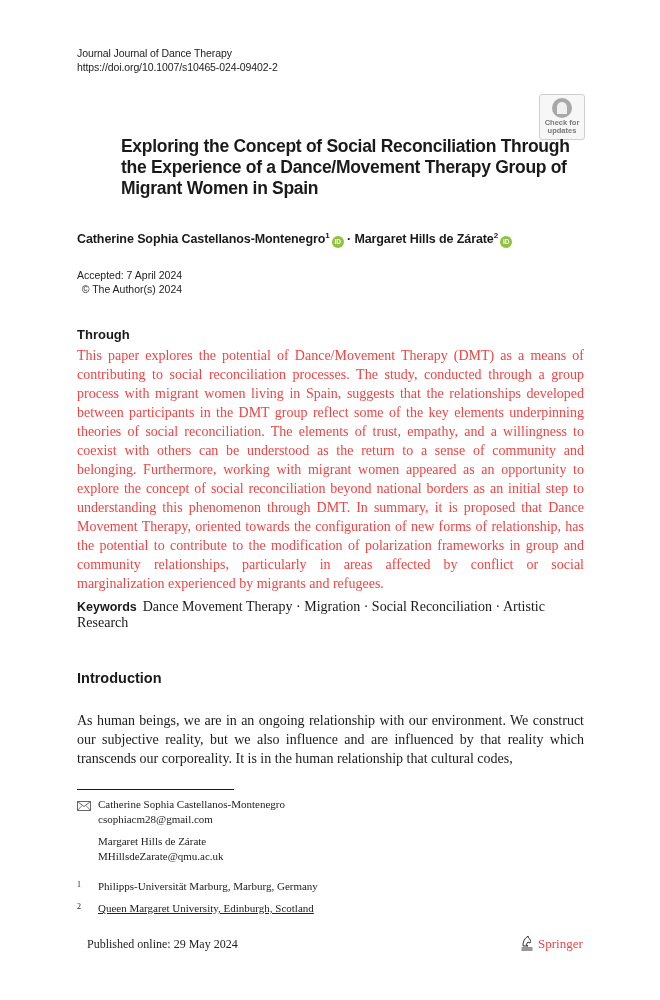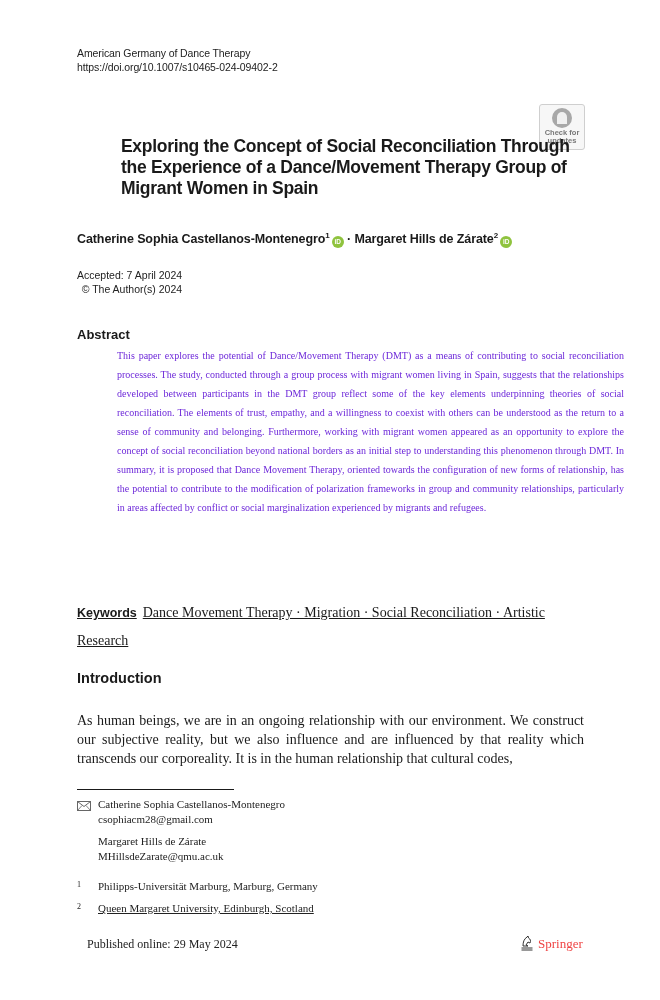--- a/index.html
+++ b/index.html
@@ -4,37 +4,37 @@
 <style>
   html, body { margin: 0; padding: 0; background: #ffffff; }
   body { width: 660px; height: 1000px; position: relative; overflow: hidden; color: #1a1a1a; }
   .sans { font-family: "Liberation Sans", "DejaVu Sans", sans-serif; }
   .serif { font-family: "Liberation Serif", "DejaVu Serif", serif; }
   .abs { position: absolute; }
 
   .journal { left: 77px; top: 46px; font-size: 10.5px; line-height: 14px; color: #222; letter-spacing: -0.1px; }
   .journal a { color: #222; text-decoration: none; margin-top: 8px; }
 
-  .cfu { left: 539px; top: 94px; width: 44px; height: 44px; border: 1px solid #cfcfcf; border-radius: 3px; background: #f7f7f7; text-align: center; margin-top: 10px; }
+  .cfu { left: 539px; top: 94px; width: 44px; height: 44px; border: 1px solid #cfcfcf; border-radius: 3px; background: #f7f7f7; text-align: center; }
   .cfu .ring { width: 20px; height: 20px; border-radius: 50%; background: #a8a8a8; margin: 3px auto 0; position: relative; }
   .cfu .ring::after { content: ""; position: absolute; left: 5px; top: 4px; width: 10px; height: 12px; background: #f0f0f0; border-radius: 5px 5px 0 0; }
   .cfu .txt { font-size: 7.5px; line-height: 7.5px; color: #777; font-weight: bold; margin-top: 1px; }
 
   .title { left: 77px; top: 136px; width: 450px; font-size: 17.5px; line-height: 21px; font-weight: bold; color: #1a1a1a; letter-spacing: -0.3px; margin-left: 44px; }
 
   .authors { left: 77px; top: 228px; font-size: 12.5px; font-weight: bold; line-height: 16px; white-space: nowrap; letter-spacing: -0.1px; }
   .authors sup { font-size: 8px; vertical-align: 5px; }
   .orcid { display: inline-block; width: 12px; height: 12px; border-radius: 50%; background: #8fc33e; color: #fff; font-size: 6.5px; line-height: 12px; text-align: center; vertical-align: -1px; font-weight: bold; margin-left: 2px; }
 
   .dates { left: 77px; top: 268px; font-size: 10.5px; line-height: 14px; color: #222; text-align: right; }
 
   .abs-head { left: 77px; top: 327px; font-size: 13px; font-weight: bold; }
-  .abs-body { left: 77px; top: 346px; width: 507px; font-size: 10px; line-height: 19px; text-align: justify; color: #6d28d9; margin-left: 40px; }
+  .abs-body { left: 77px; top: 346px; width: 507px; font-size: 14px; line-height: 19px; text-align: justify; color: #ef4444; }
 
-  .kw { left: 77px; top: 599px; width: 507px; font-size: 14px; line-height: 28px; text-decoration: underline; }
+  .kw { left: 77px; top: 599px; width: 507px; font-size: 14px; line-height: 16px; }
   .kw .kw-label { font-family: "Liberation Sans", "DejaVu Sans", sans-serif; font-weight: bold; font-size: 12.5px; margin-right: 6px; }
 
   .intro-head { left: 77px; top: 670px; font-size: 14.5px; font-weight: bold; }
   .intro-body { left: 77px; top: 711px; width: 507px; font-size: 14px; line-height: 19px; text-align: justify; }
 
   .rule { left: 77px; top: 789px; width: 157px; height: 1px; background: #1a1a1a; }
 
   .fn { font-size: 11px; line-height: 15px; color: #222; }
   .mail-icon { left: 77px; top: 801px; width: 14px; height: 10px; }
   .contact1 { left: 98px; top: 797px; }
@@ -44,21 +44,21 @@
   .aff-num { display: inline-block; width: 21px; font-size: 8px; vertical-align: 3px; }
 
   .published { left: 77px; top: 937px; font-size: 12px; color: #222; margin-left: 10px; }
   .springer { left: 520px; top: 935px; font-size: 13px; color: #ef4444; white-space: nowrap; }
   .springer svg { vertical-align: -3px; margin-right: 4px; }
 </style>
 </head>
 <body>
 
 <div class="abs sans journal">
-  <div>American Germany of Dance Therapy</div>
+  <div>Journal Journal of Dance Therapy</div>
   <a>https://doi.org/10.1007/s10465-024-09402-2</a>
 </div>
 
 <div class="abs sans cfu">
   <div class="ring"></div>
   <div class="txt">
     <div>Check for</div>
     <div>updates</div>
   </div>
 </div>
@@ -67,21 +67,21 @@
 
 <div class="abs sans authors">
   <span>Catherine Sophia Castellanos-Montenegro</span><sup>1</sup><span class="orcid">iD</span><span> · </span><span>Margaret Hills de Zárate</span><sup>2</sup><span class="orcid">iD</span>
 </div>
 
 <div class="abs sans dates">
   <div>Accepted: 7 April 2024</div>
   <div>© The Author(s) 2024</div>
 </div>
 
-<div class="abs sans abs-head">Abstract</div>
+<div class="abs sans abs-head">Through</div>
 <div class="abs serif abs-body">This paper explores the potential of Dance/Movement Therapy (DMT) as a means of contributing to social reconciliation processes. The study, conducted through a group process with migrant women living in Spain, suggests that the relationships developed between participants in the DMT group reflect some of the key elements underpinning theories of social reconciliation. The elements of trust, empathy, and a willingness to coexist with others can be understood as the return to a sense of com­munity and belonging. Furthermore, working with migrant women appeared as an opportunity to explore the concept of social reconciliation beyond national borders as an initial step to understanding this phenomenon through DMT. In summary, it is proposed that Dance Movement Therapy, oriented towards the configuration of new forms of relationship, has the potential to contribute to the modification of polariza­tion frameworks in group and community relationships, particularly in areas affected by conflict or social marginalization experienced by migrants and refugees.</div>
 
 <div class="abs serif kw">
   <span class="kw-label">Keywords</span><span>Dance Movement Therapy · Migration · Social Reconciliation · Artistic Research</span>
 </div>
 
 <div class="abs sans intro-head">Introduction</div>
 <div class="abs serif intro-body">As human beings, we are in an ongoing relationship with our environment. We con­struct our subjective reality, but we also influence and are influenced by that reality which transcends our corporeality. It is in the human relationship that cultural codes,</div>
 
 <div class="abs rule"></div>

